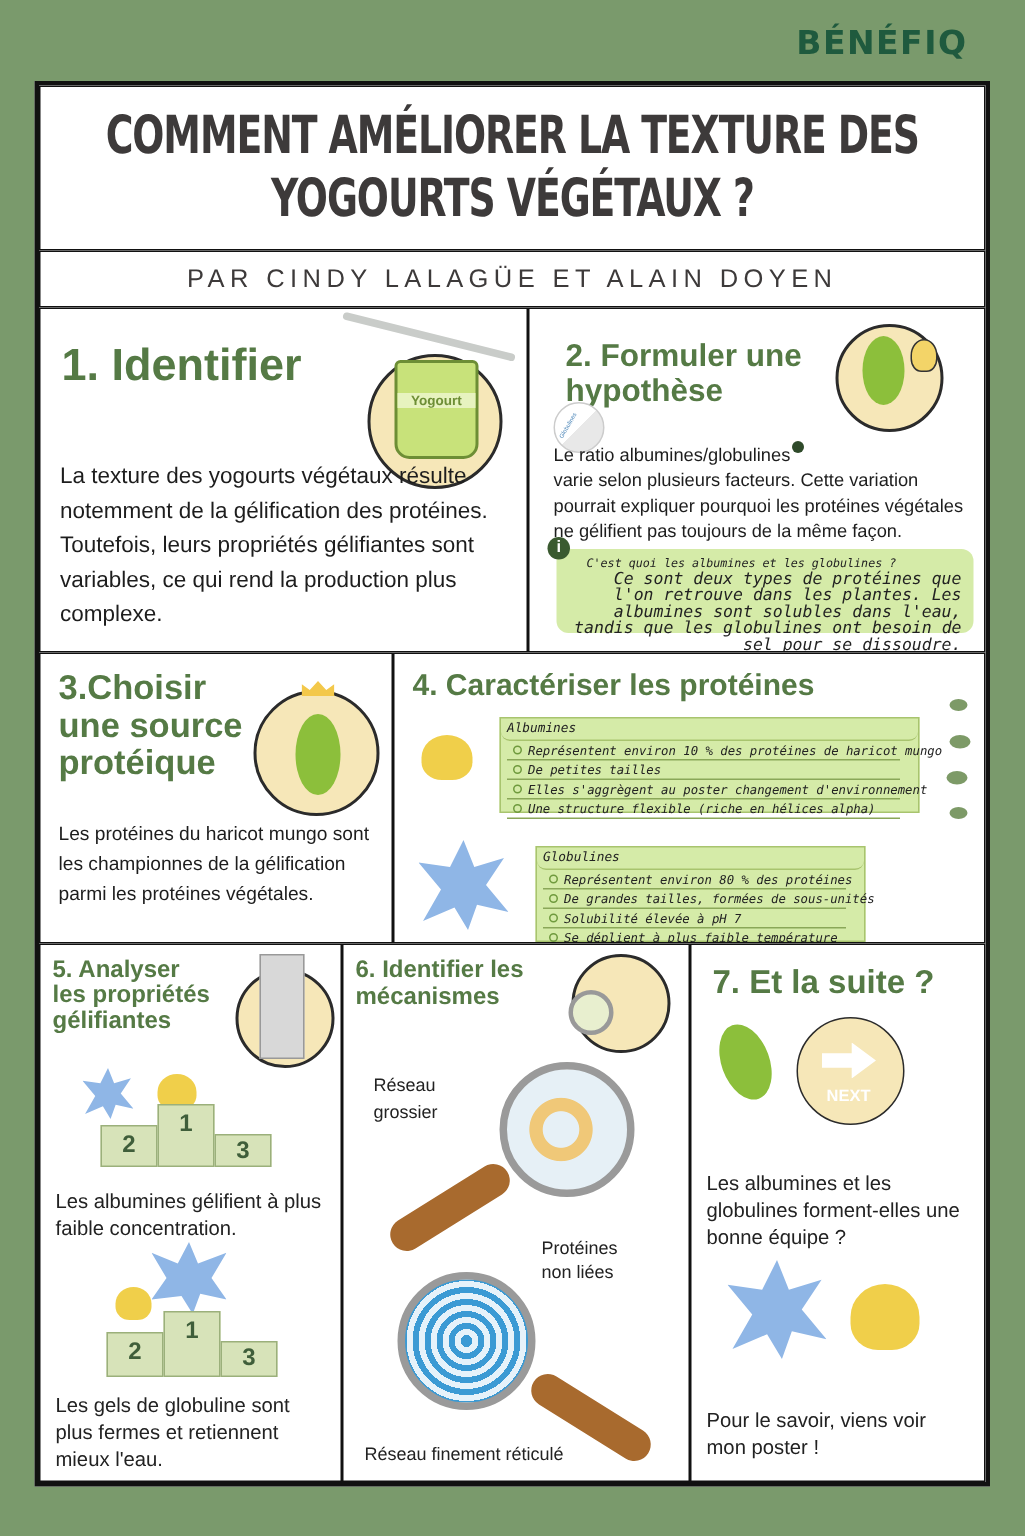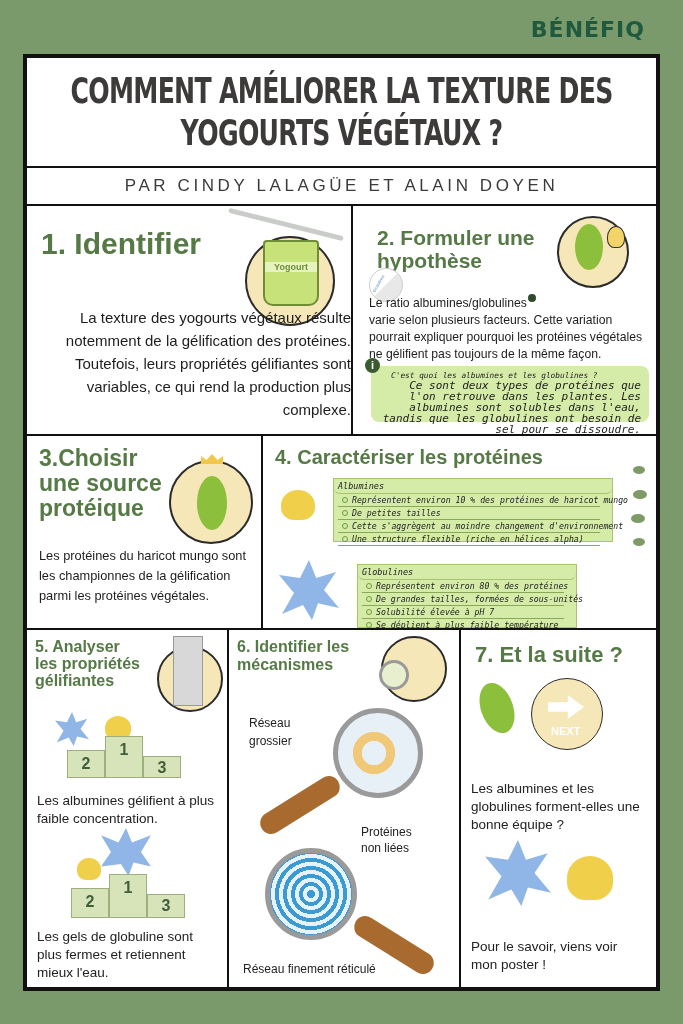--- a/index.html
+++ b/index.html
@@ -45,21 +45,21 @@
     <h2 style="position:absolute; left:14px; top:22px; font-size:30px; line-height:31px;">
       <span>1. Identifier</span><br>
     </h2>
     <div style="position:absolute; left:200px; top:12px; width:120px; height:110px;">
       <div class="circle" style="left:18px; top:18px; width:90px; height:90px;"></div>
       <div style="position:absolute; left:0; top:4px; width:118px; height:5px; background:#c9ccc9; border-radius:3px; transform:rotate(14deg);"></div>
       <div style="position:absolute; left:36px; top:22px; width:56px; height:66px; background:#c8e27a; border:2px solid #6d8e35; border-radius:4px 4px 10px 10px;">
         <div style="font-size:9px; font-weight:bold; color:#6d8e35; text-align:center; margin-top:20px; background:#e7f3bf;">Yogourt</div>
       </div>
     </div>
-    <p class="body-text" style="position:absolute; left:24px; top:100px; width:300px; text-indent:0;text-align:right;">La texture des yogourts végétaux résulte notemment de la gélification des protéines. Toutefois, leurs propriétés gélifiantes sont variables, ce qui rend la production plus complexe.</p>
+    <p class="body-text" style="position:absolute; left:13px; top:100px; width:300px; text-indent:0;">La texture des yogourts végétaux résulte notemment de la gélification des protéines. Toutefois, leurs propriétés gélifiantes sont variables, ce qui rend la production plus complexe.</p>
   </div>
 
   <div class="cell" style="left:326px; top:148px; width:305px; height:230px;">
     <h2 style="position:absolute; left:24px; top:20px; font-size:21px; line-height:23px;">
       <span>2. Formuler une</span><br>
       <span>hypothèse</span>
     </h2>
     <div class="circle" style="left:204px; top:10px; width:72px; height:72px;">
       <div style="position:absolute; left:16px; top:6px; width:28px; height:46px; background:#8cbf3b; border-radius:50%;"></div>
       <div style="position:absolute; left:48px; top:8px; width:18px; height:22px; background:#f3d468; border:1.5px solid #333; border-radius:50% 50% 40% 40%;"></div>
@@ -105,21 +105,21 @@
       <div class="row note">
           <span class="bullet"></span>
           <span>Représentent environ 10 % des protéines de haricot mungo</span>
         </div>
       <div class="row note">
           <span class="bullet"></span>
           <span>De petites tailles</span>
         </div>
       <div class="row note">
           <span class="bullet"></span>
-          <span>Cette s'aggrègent au moindre changement d'environnement</span>
+          <span>Elles s'aggrègent au poster changement d'environnement</span>
         </div>
       <div class="row note">
           <span class="bullet"></span>
           <span>Une structure flexible (riche en hélices alpha)</span>
         </div>
     </div>
     <div style="position:absolute; left:16px; top:124px; width:60px; height:60px; background:#8fb6e6; clip-path:polygon(50% 0,62% 30%,95% 20%,75% 50%,100% 80%,65% 72%,55% 100%,40% 75%,5% 90%,25% 55%,0 25%,35% 30%);"></div>
     <div class="pbox" style="left:94px; top:128px; width:220px; height:64px;">
       <div class="hd note">Globulines</div>
       <div class="row note">

